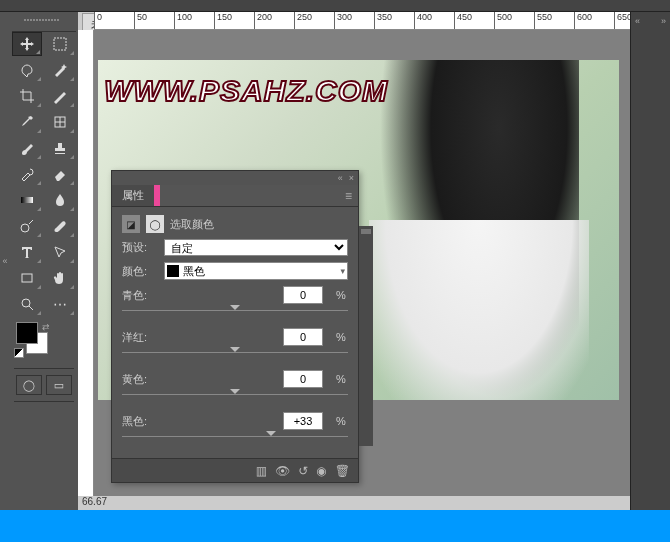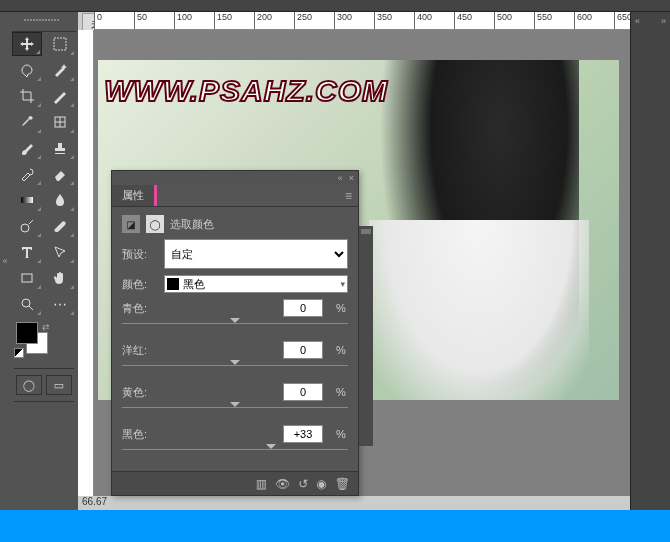--- a/index.html
+++ b/index.html
@@ -30,30 +30,30 @@
 .canvas-bg { position: absolute; top: 18px; left: 16px; right: 0; bottom: 14px; background: #808080; }
 .photo { position: absolute; top: 30px; left: 4px; right: 11px; height: 340px; background: linear-gradient(135deg, #e8f0e0 0%, #d0dcc8 30%, #b8d0b0 60%, #a0c0a8 100%); overflow: hidden; }
 .watermark { position: absolute; top: 14px; left: 6px; font-size: 30px; font-weight: 900; font-style: italic; color: #fff; -webkit-text-stroke: 2px #5a0010; letter-spacing: 1px; font-family: Arial Black, sans-serif; }
 .hair { position:absolute; right:40px; top:0; width:200px; height:340px; background: radial-gradient(ellipse at 60% 20%, #2a2a2a 0%, #1a1a1a 40%, transparent 70%); }
 .dress { position:absolute; right:30px; bottom:0; width:220px; height:180px; background: radial-gradient(ellipse at 50% 0%, #f5f5f5 0%, #e8e8e8 60%, transparent 90%); }
 .status { position: absolute; bottom: 0; left: 0; right: 0; height: 14px; background: #ccc; font-size: 10px; padding: 0 4px; color: #333; }
 .panel { position: absolute; top: 170px; left: 111px; width: 248px; background: #555; border: 1px solid #333; box-shadow: 2px 2px 6px rgba(0,0,0,0.3); }
 .panel-chrome { height: 14px; background: #535353; display: flex; justify-content: flex-end; align-items: center; gap: 6px; padding: 0 4px; }
 .panel-chrome span { color: #aaa; font-size: 9px; cursor: pointer; }
 .panel-tabs { height: 22px; display: flex; align-items: center; border-bottom: 1px solid #333; }
-.panel-tab { padding: 3px 10px; font-size: 11px; color: #ddd; background: #4a4a4a; border-right: 3px solid #ec4899; }
+.panel-tab { padding: 3px 10px; font-size: 11px; color: #ddd; background: #4a4a4a; border-right: 6px solid #ec4899; }
 .panel-menu { margin-left: auto; padding: 0 6px; color: #aaa; font-size: 12px; cursor: pointer; }
 .panel-body { padding: 8px 10px 4px; background: #555; }
 .adj-row { display: flex; align-items: center; gap: 6px; margin-bottom: 6px; }
 .adj-icon { width: 18px; height: 18px; background: #888; display: inline-flex; align-items: center; justify-content: center; font-size: 10px; color:#222; }
 .mask-icon { background:#ddd; color:#222; }
 .adj-label { font-size: 11px; color: #ccc; }
 .field-row { display: flex; align-items: center; margin-bottom: 6px; font-size: 11px; color: #ccc; gap: 8px; }
 .field-row label { width: 34px; }
-.field-row select, .field-row .sel-box { flex: 1; height: 30px; font-size: 11px; background: #fff; border: 1px solid #888; padding: 0 2px; }
+.field-row select, .field-row .sel-box { flex: 1; height: 17px; font-size: 11px; background: #fff; border: 1px solid #888; padding: 0 2px; }
 .color-sel { flex: 1; height: 18px; background: #fff; border: 1px solid #888; display: flex; align-items: center; padding: 0 2px; gap: 4px; font-size: 11px; color: #000; }
 .color-chip { width: 12px; height: 12px; background: #000; }
 .slider-row { display: flex; align-items: center; margin-bottom: 2px; font-size: 11px; color: #ccc; gap: 13px; }
 .slider-row label { width: 34px; }
 .slider-row input[type=text] { width: 40px; height: 18px; text-align: center; font-size: 11px; border: 1px solid #888; }
 .slider-row .pct { width: 12px; }
 .slider-track { height: 14px; position: relative; margin: 0 0 8px 0; }
 .slider-track .line { position: absolute; top: 4px; left: 0; right: 0; height: 1px; background: #888; }
 .slider-track .thumb { position: absolute; top: -1px; width: 0; height: 0; border: 5px solid transparent; border-top-color: #bbb; transform: translateX(-5px); }
 .radio-row { display: flex; justify-content: center; gap: 16px; font-size: 11px; color: #ccc; padding: 6px 0; }

